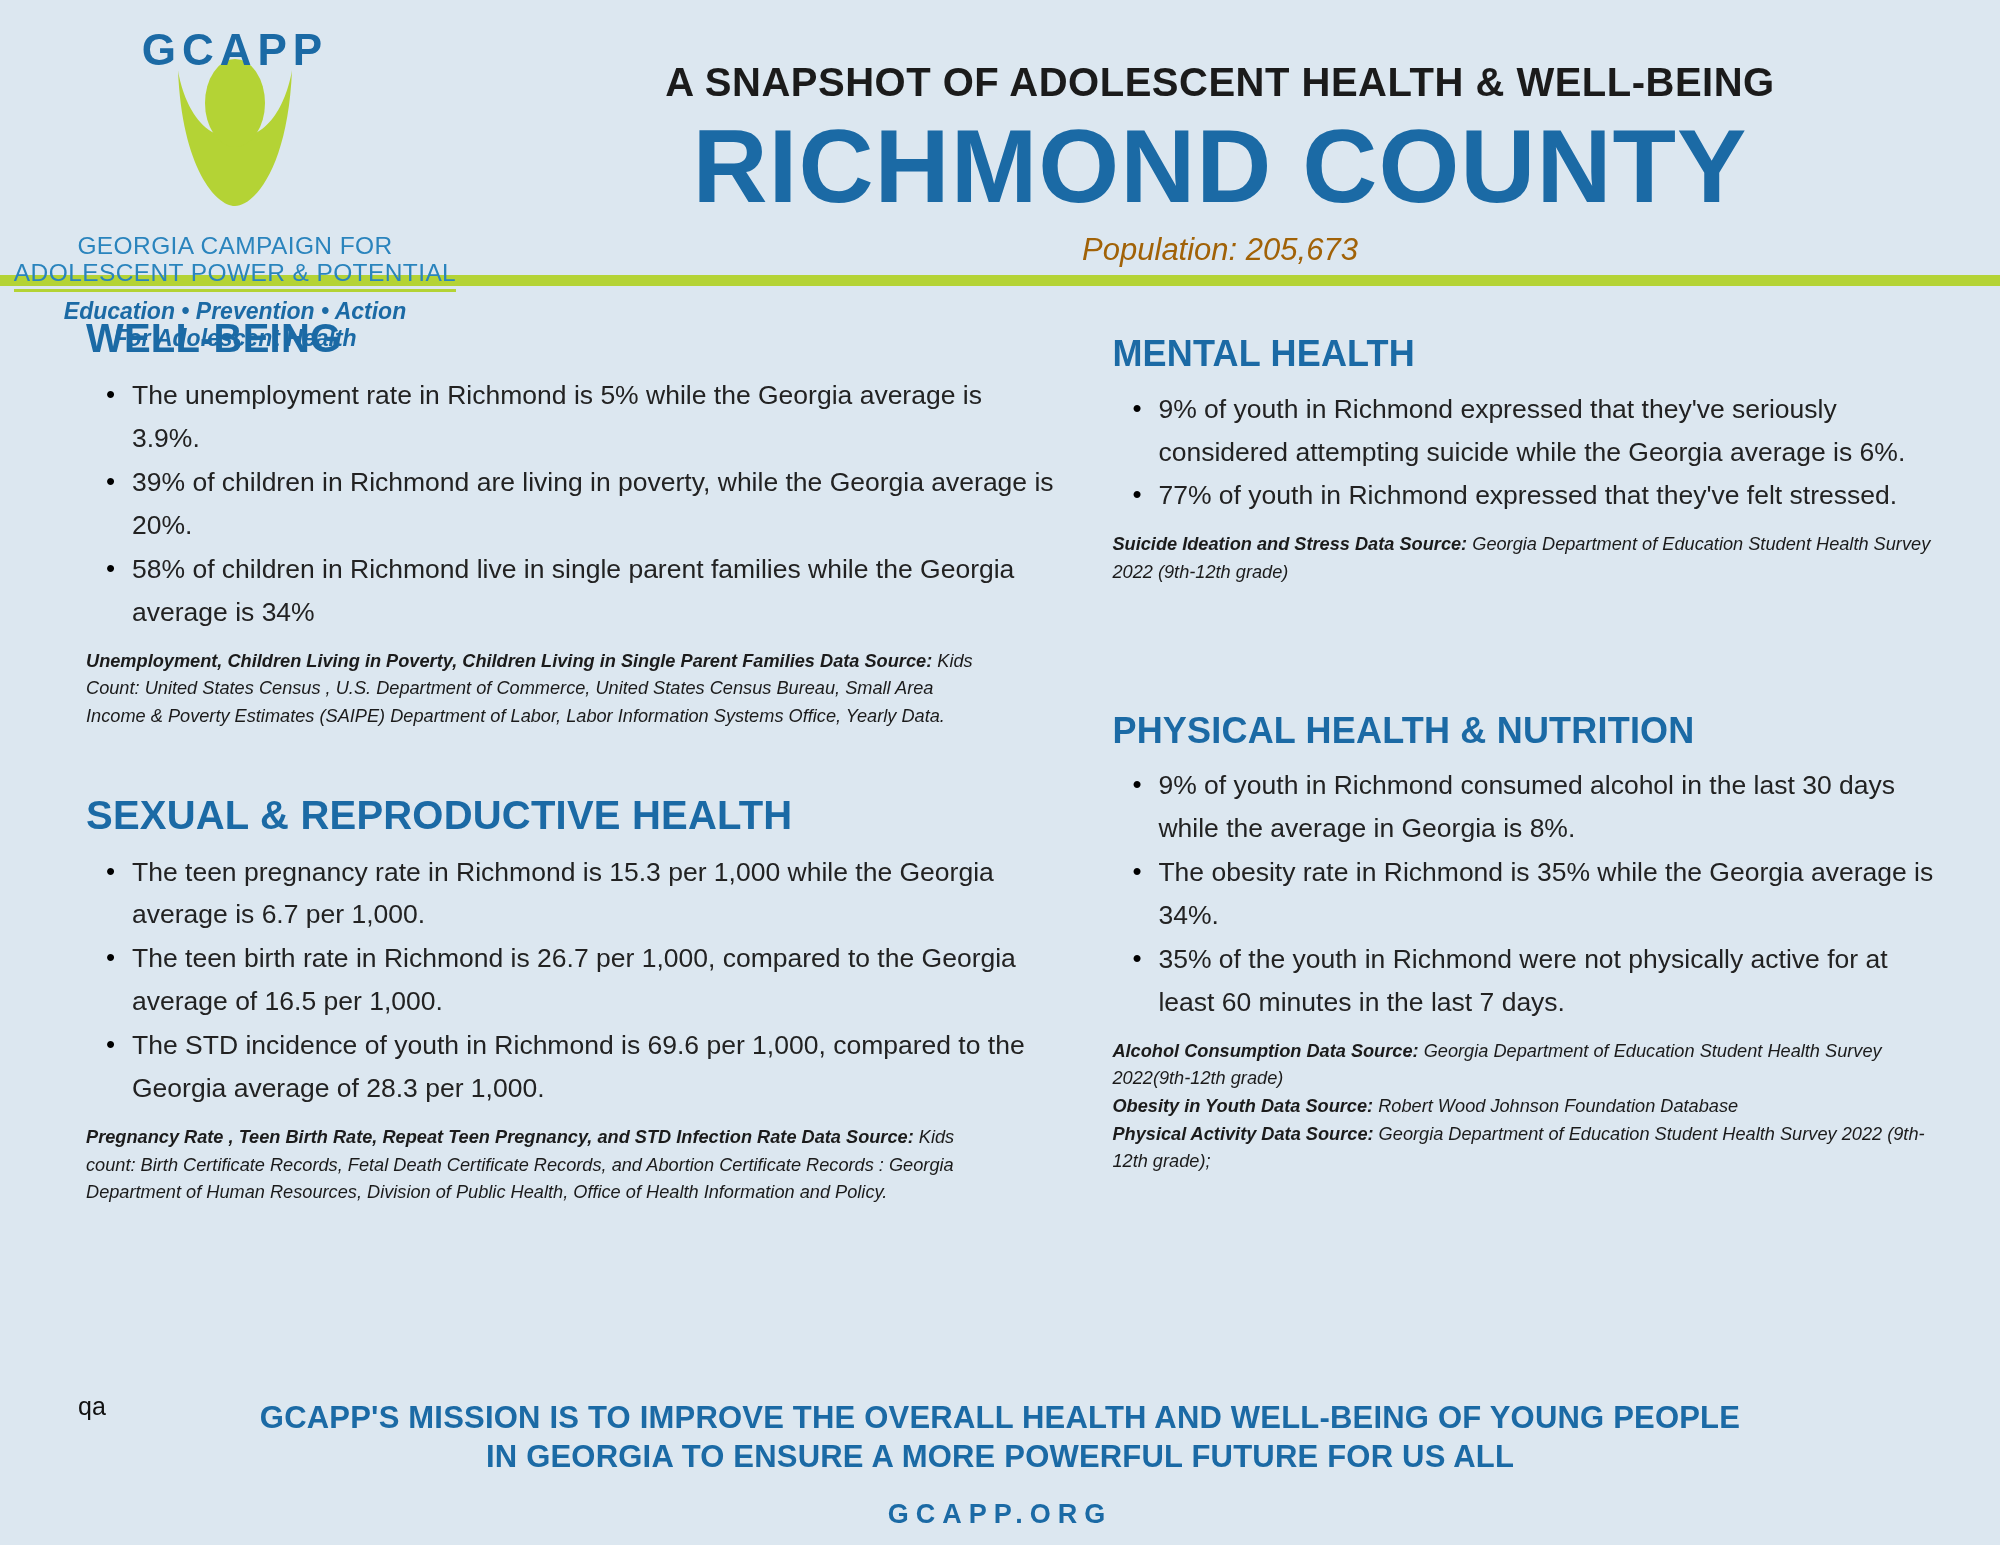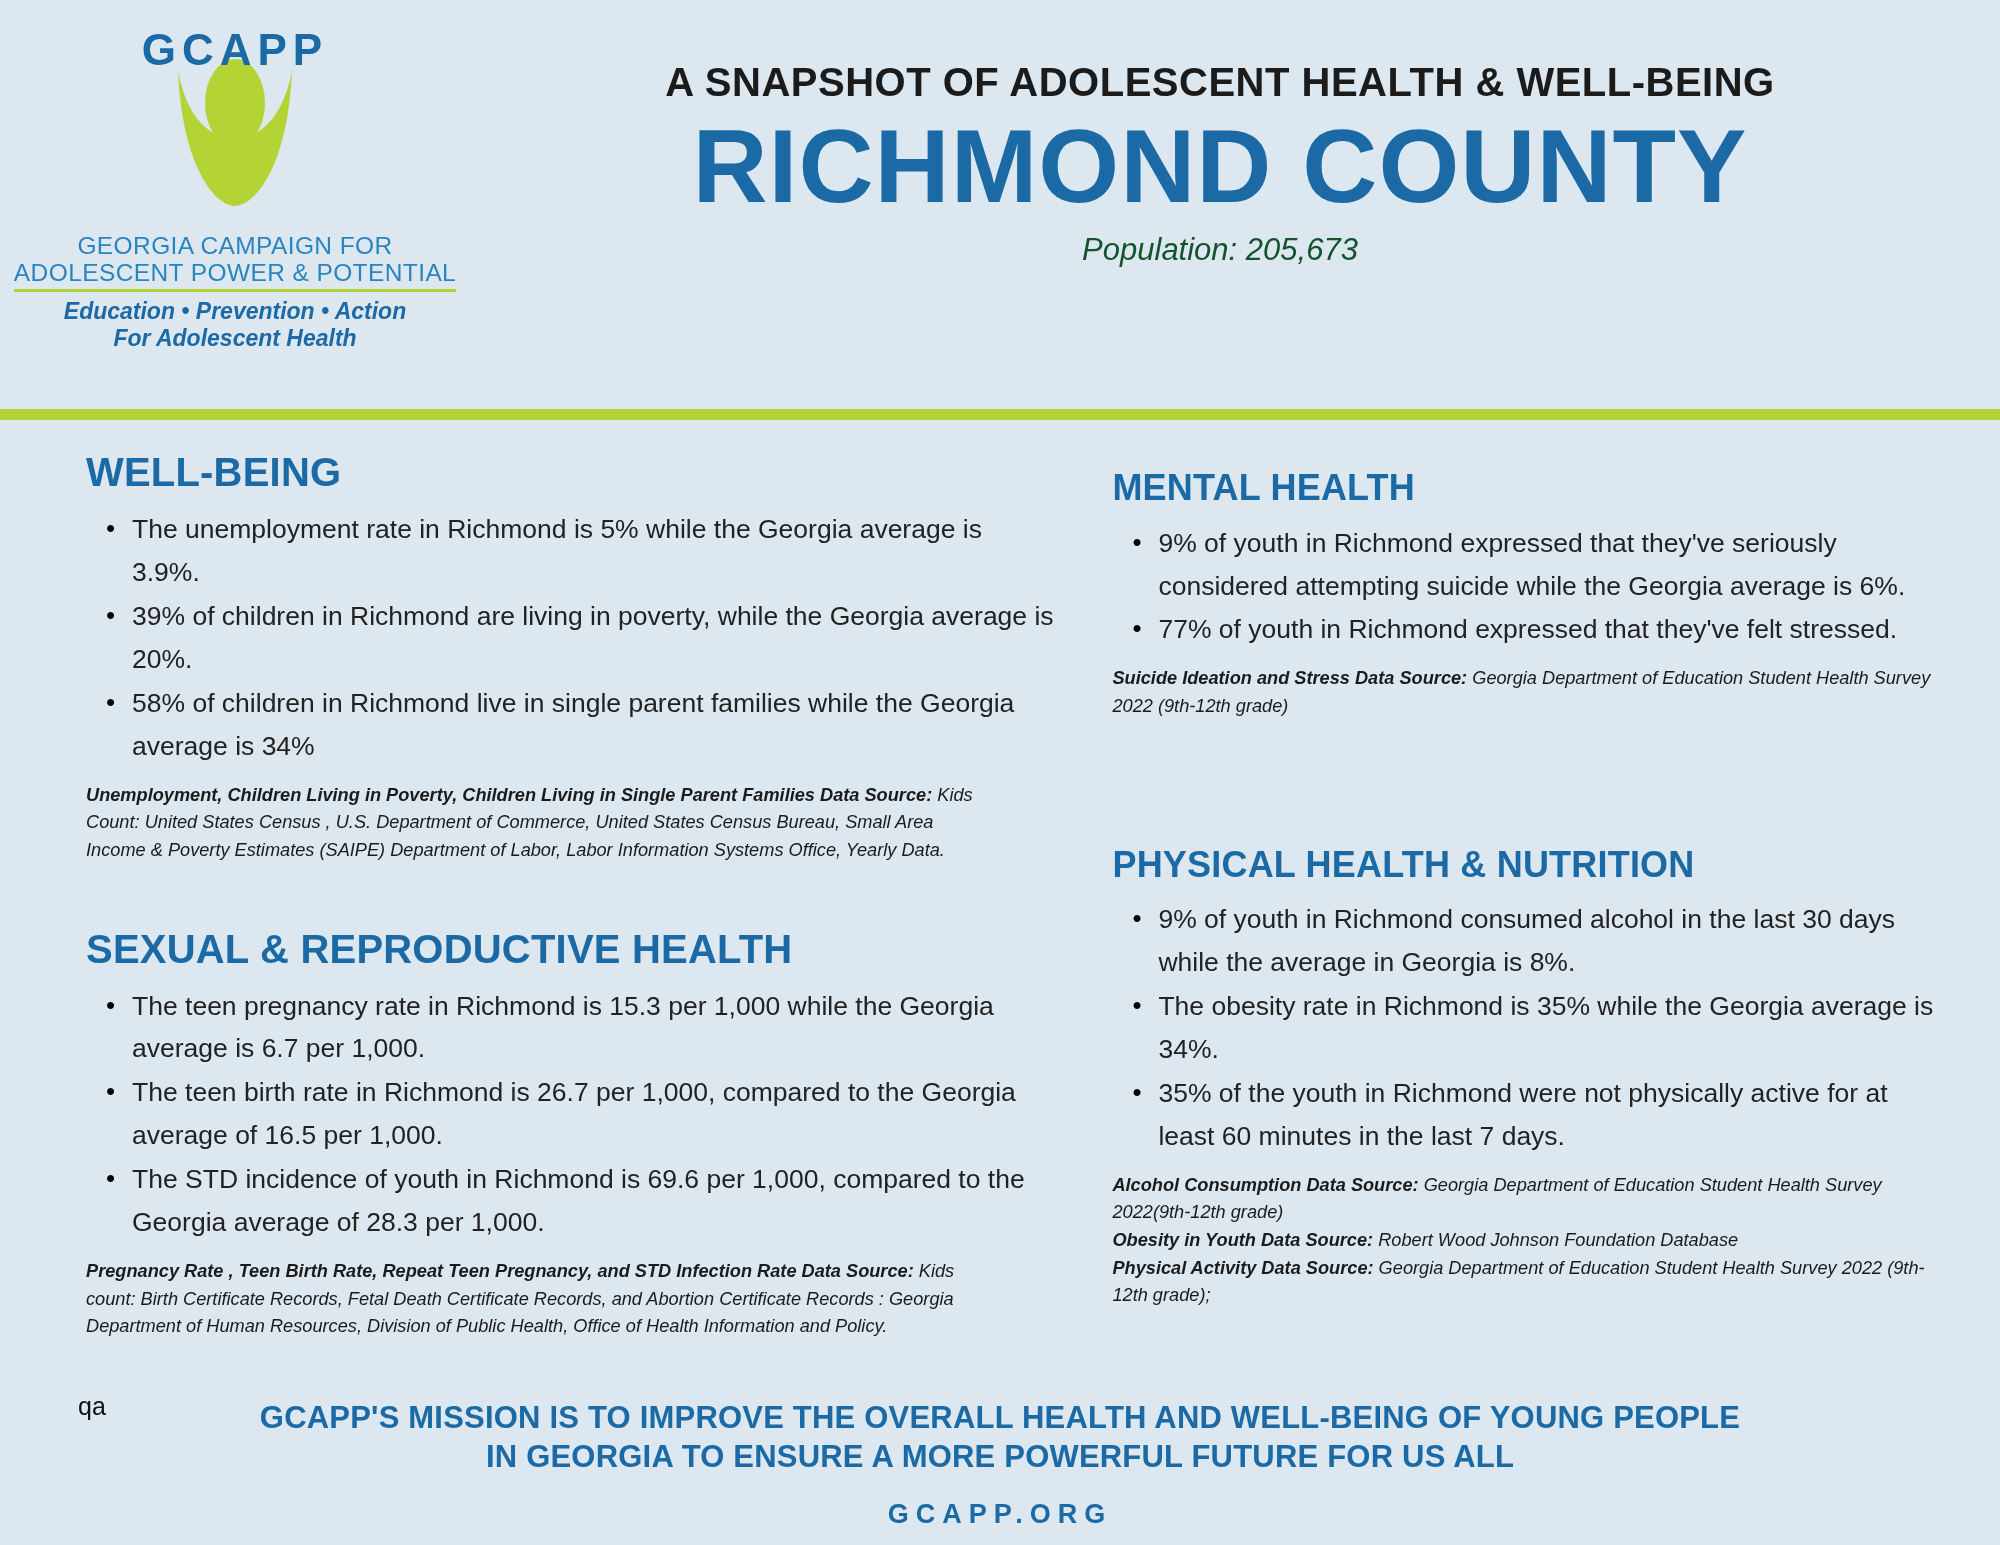--- a/index.html
+++ b/index.html
@@ -12,21 +12,21 @@
     background: #dce7f0;
     font-family: "Liberation Sans", sans-serif;
     color: #231f20;
     overflow: hidden;
     position: relative;
   }
 
   
   .header {
     position: relative;
-    height: 409px;
+    height: 275px;
     display: flex;
     align-items: flex-start;
   }
 
   .logo-block {
     width: 470px;
     padding-top: 18px;
     display: flex;
     flex-direction: column;
     align-items: center;
@@ -96,21 +96,21 @@
     font-weight: bold;
     color: #1b6aa5;
     letter-spacing: 1px;
     line-height: 1.08;
     margin-top: 6px;
   }
   .population {
     margin-top: 10px;
     font-size: 31px;
     font-style: italic;
-    color: #14532d;
+    color: #a16207;
   }
 
   .divider {
     height: 11px;
     background: #b4d335;
     width: 100%;
   }
 
   
   .content {

